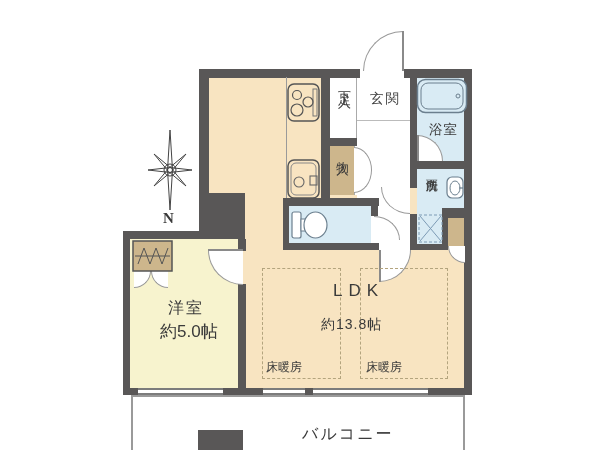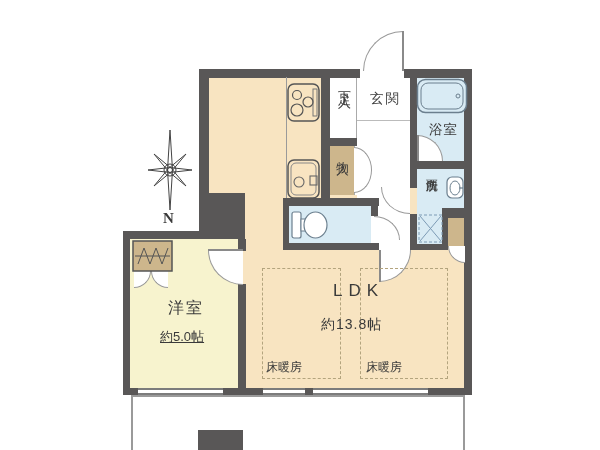--- a/index.html
+++ b/index.html
@@ -152,20 +152,21 @@
     <line x1="3" y1="16" x2="38" y2="16" stroke="#555" stroke-width="1"></line>
     <polyline points="6,24 12,8 18,24 24,8 30,24 36,8" fill="none" stroke="#555" stroke-width="1"></polyline>
   </svg>
 
   <div class="lbl vert" style="left:336px;top:53px;font-size:13px;">下足入</div>
   <div class="lbl" style="left:370px;top:63px;font-size:13.5px;letter-spacing:2px;">玄関</div>
   <div class="lbl" style="left:429px;top:94px;font-size:13.5px;letter-spacing:1px;">浴室</div>
   <div class="lbl vert" style="left:424px;top:142px;font-size:12px;letter-spacing:0;">洗面所</div>
   <div class="lbl vert" style="left:335px;top:124px;font-size:12.5px;letter-spacing:1px;">物入</div>
   <div class="lbl" style="left:168px;top:271px;font-size:16px;letter-spacing:2px;">洋室</div>
-  <div class="lbl" style="left:160px;top:302px;font-size:13px;text-decoration:underline;">約5.0帖</div>
+  <div class="lbl" style="left:160px;top:294px;font-size:17px;">約5.0帖</div>
   <div class="lbl" style="left:333px;top:253px;font-size:17px;letter-spacing:6px;">LDK</div>
   <div class="lbl" style="left:321px;top:288px;font-size:14px;letter-spacing:1px;">約13.8帖</div>
   <div class="lbl" style="left:266px;top:333px;font-size:12px;">床暖房</div>
   <div class="lbl" style="left:366px;top:333px;font-size:12px;">床暖房</div>
+  <div class="lbl" style="left:302px;top:397px;font-size:16px;letter-spacing:2px;">バルコニー</div>
   <div class="lbl" style="left:163px;top:182px;font-size:15px;font-weight:bold;font-family:'Liberation Serif','DejaVu Serif',serif;">N</div>
 
 </div>
 
 </body></html>

